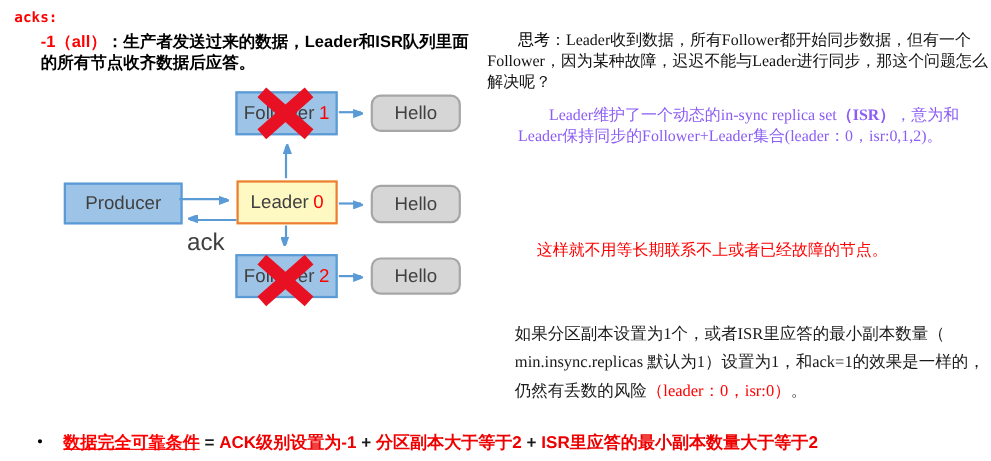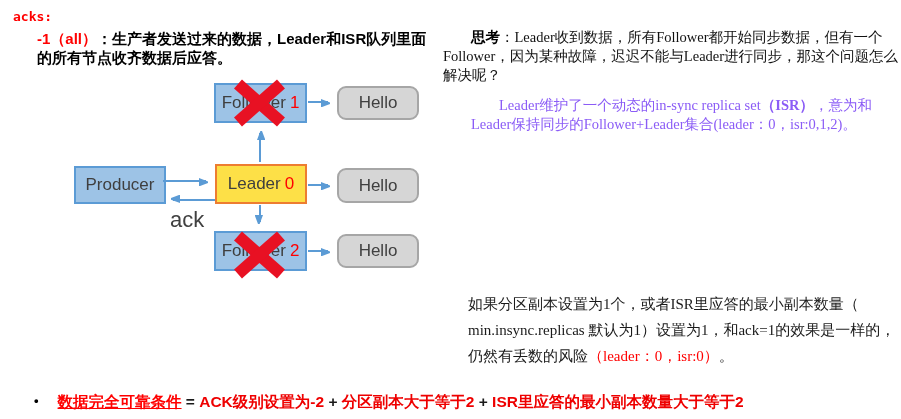--- a/index.html
+++ b/index.html
@@ -19,21 +19,21 @@
   }
   .heading .heading-prefix { color:#ff0000; }
 
   
   .diagram-box {
     position:absolute; box-sizing:border-box; display:flex;
     align-items:center; justify-content:center; gap:4px;
     font-size:17px; color:#3f3f3f;
   }
   .node-blue   { background:#9dc3e6; border:2px solid #5b9bd5; }
-  .node-leader { background:#fde047; border:2px solid #ed7d31; }
+  .node-leader { background:#fef9c3; border:2px solid #ed7d31; }
   .node-hello  { background:#d6d6d6; border:2px solid #a6a6a6; border-radius:9px; color:#404040;justify-content:center; }
   .node-num { color:#ff0000; }
   .msg-label {
     position:absolute; left:55px; top:137px; font-size:17px; color:#404040;
   }
   .ack-label {
     position:absolute; left:170px; top:207px; font-size:22px; color:#404040;
   }
   .svg-overlay { position:absolute; left:0; top:0; }
 
@@ -46,21 +46,21 @@
   .rp-1 { left:443px; top:28px;  text-indent:28px; }
   .rp-2 { left:471px; top:96px;  width:440px; text-indent:28px; color:#8b5cf6; }
   .rp-3 { left:443px; top:149px; text-indent:28px; }
   .rp-4 { left:443px; top:219px; text-indent:45px; color:#ff0000; }
   .rp-5 { left:468px; top:291px; width:430px; font-size:15px; line-height:26px; color:#1a1a1a; }
   .analysis-heading {
     position:absolute; left:475px; top:258px; margin:0;
     font-family:"Liberation Sans", sans-serif;
     font-size:17px; font-weight:bold; color:#ff1a1a;
   }
-  .bold-black { font-weight:bold; color:#000000;text-align:right; }
+  .bold-black { font-weight:normal; color:#000000;text-align:right; }
   .red  { color:#ff0000; }
   .bold-red { color:#e00000; font-weight:bold; }
   .isr-bold { font-weight:bold; }
 
   
   .footer {
     position:absolute; left:34px; top:392px; white-space:nowrap;
     font-size:15.5px; font-weight:bold; color:#000000;
   }
   .footer .bullet { color:#000000; font-size:13px; margin-right:19px; vertical-align:2px; }
@@ -73,21 +73,21 @@
 
 <div class="page">
 
   <div class="acks-label">acks:</div>
 
   <div class="heading">
     <span class="heading-prefix">-1（all）</span><span>：生产者发送过来的数据，Leader和ISR队列里面的所有节点收齐数据后应答。</span>
   </div>
 
 
-  <div class="diagram-box node-blue" style="left:74px; top:166px; width:92px; height:38px;">
+  <div class="diagram-box node-blue" style="left:58px; top:166px; width:108px; height:38px;">
     <span>Producer</span>
   </div>
 
   <div class="diagram-box node-leader" style="left:215px; top:164px; width:92px; height:40px;">
     <span>Leader</span>
     <span class="node-num">0</span>
   </div>
 
   <div class="diagram-box node-blue" style="left:214px; top:83px; width:93px; height:40px;">
     <span>Follower</span>
@@ -138,23 +138,24 @@
 
   <p class="rp rp-1">
     <span class="bold-black">思考</span><span>：Leader收到数据，所有Follower都开始同步数据，但有一个Follower，因为某种故障，迟迟不能与Leader进行同步，那这个问题怎么解决呢？</span>
   </p>
 
   <p class="rp rp-2">
     <span>Leader维护了一个动态的in-sync replica set</span><span class="isr-bold">（ISR）</span><span>，意为和Leader保持同步的Follower+Leader集合(leader：0，isr:0,1,2)。</span>
   </p>
 
 
+  <p class="rp rp-4">这样就不用等长期联系不上或者已经故障的节点。</p>
 
 
   <p class="rp rp-5">
     <span>如果分区副本设置为1个，或者ISR里应答的最小副本数量（ min.insync.replicas 默认为1）设置为1，和ack=1的效果是一样的，仍然有丢数的风险</span><span class="red">（leader：0，isr:0）</span><span>。</span>
   </p>
 
   <div class="footer">
-    <span class="bullet">•</span><span class="cond">数据完全可靠条件</span><span class="op"> = </span><span class="seg-red">ACK级别设置为-2</span><span class="op"> + </span><span class="seg-red">分区副本大于等于2</span><span class="op"> + </span><span class="seg-red">ISR里应答的最小副本数量大于等于2</span>
+    <span class="bullet">•</span><span class="cond">数据完全可靠条件</span><span class="op"> = </span><span class="seg-red">ACK级别设置为-1</span><span class="op"> + </span><span class="seg-red">分区副本大于等于2</span><span class="op"> + </span><span class="seg-red">ISR里应答的最小副本数量大于等于2</span>
   </div>
 
 </div>
 
 </body></html>

